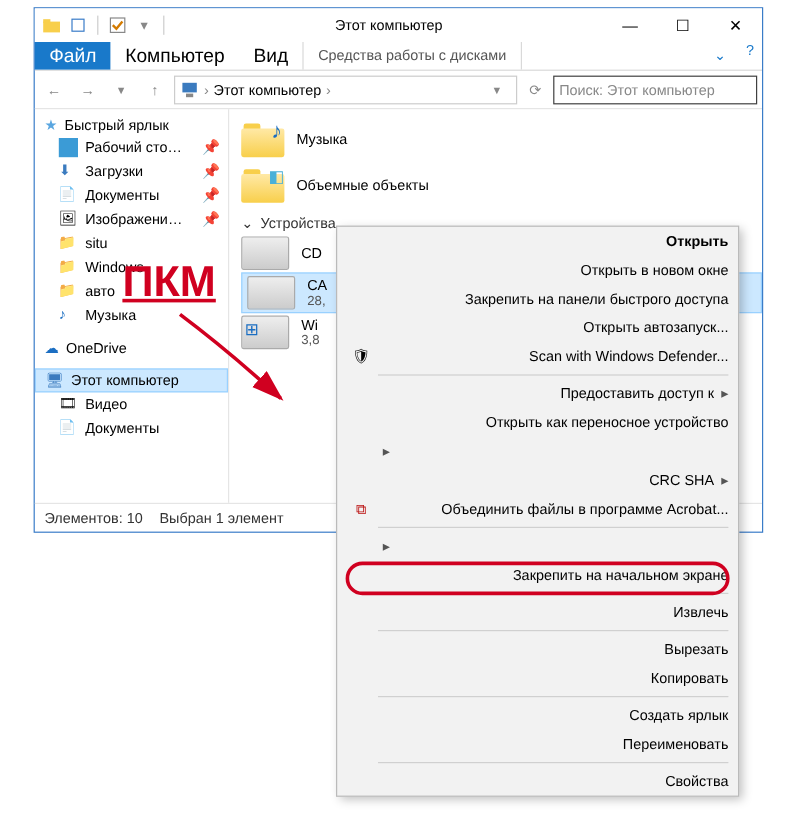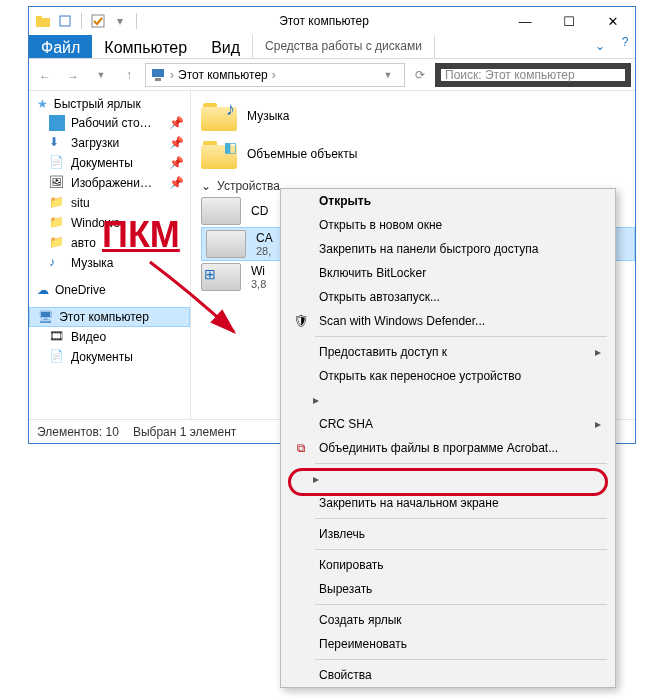--- a/index.html
+++ b/index.html
@@ -18,42 +18,42 @@
 .ribbon-tab.active{background:#1979ca;color:#fff;}
 .ribbon-sub{padding:4px 12px;font-size:12px;color:#555;border:1px solid #d9d9d9;border-top:none;border-bottom:none;}
 .ribbon-expand{margin-left:auto;padding:4px 10px;color:#1979ca;}
 .addr-row{height:32px;display:flex;align-items:center;gap:4px;padding:2px 4px;border-bottom:1px solid #e5e5e5;}
 .navbtn{width:24px;height:24px;display:flex;align-items:center;justify-content:center;color:#888;border-radius:2px;}
 .addr-bar{flex:1;height:24px;border:1px solid #ccc;display:flex;align-items:center;padding:0 4px;gap:4px;}
 .pc-icon{width:16px;height:16px;}
 .crumb{color:#000;}
 .crumb-sep{color:#888;}
 .refresh{width:22px;}
-.search-bar{width:196px;height:24px;border:6px solid #404040;display:flex;align-items:center;padding:0 4px;color:#888;gap:4px;}
+.search-bar{width:170px;height:24px;border:1px solid #404040;display:flex;align-items:center;padding:0 4px;color:#888;gap:4px;}
 .body-row{display:flex;height:calc(100% - 28px - 24px - 32px - 24px);}
 .sidebar{width:162px;border-right:1px solid #e5e5e5;overflow:hidden;padding:4px 0;}
 .side-grp{margin-bottom:8px;}
 .side-item{display:flex;align-items:center;gap:6px;padding:2px 6px 2px 20px;white-space:nowrap;}
 .side-head{padding-left:8px;font-size:12px;}
 .side-item.sel{background:#cce8ff;border:1px solid #99d1ff;}
 .side-ico{width:16px;height:16px;flex-shrink:0;}
 .content{flex:1;position:relative;padding:6px 0 0 10px;}
 .folder-item{display:flex;align-items:center;gap:10px;padding:4px 0;}
 .fold-ico{width:36px;height:30px;position:relative;}
 .fold-ico .fb{width:36px;height:24px;background:linear-gradient(#ffe9a6,#f8cf4b);position:absolute;bottom:0;border-radius:2px;}
 .fold-ico .ft{width:14px;height:6px;background:#f8cf4b;position:absolute;top:2px;left:2px;border-radius:2px 2px 0 0;}
 .sect-head{display:flex;align-items:center;gap:6px;color:#333;margin:6px 0 2px 0;}
 .drive-item{display:flex;align-items:center;gap:10px;padding:2px 0;}
 .drive-ico{width:40px;height:28px;background:linear-gradient(#eee,#ccc);border:1px solid #aaa;border-radius:2px;position:relative;}
 .sel-drive{background:#cce8ff;padding:2px 4px;border:1px solid #99d1ff;}
 .status-row{height:24px;border-top:1px solid #e5e5e5;display:flex;align-items:center;padding:0 8px;gap:14px;font-size:12px;color:#333;}
 .pkm{position:absolute;left:102px;top:214px;font-size:36px;font-weight:bold;color:#d00020;font-family:Arial;pointer-events:none;z-index:5;text-decoration:underline;}
 .arrow{position:absolute;left:140px;top:252px;z-index:5;pointer-events:none;}
 .ctx{position:absolute;left:280px;top:188px;width:336px;background:#f2f2f2;border:1px solid #bababa;box-shadow:3px 3px 8px rgba(0,0,0,.25);z-index:10;}
-.ctx-item{display:flex;align-items:center;height:24px;padding:0 8px 0 8px;}
+.ctx-item{display:flex;align-items:center;height:24px;padding:0 8px 0 8px;text-align:right;}
 .ctx-ico{width:24px;display:flex;align-items:center;justify-content:center;}
 .ctx-txt{flex:1;padding-left:6px;}
 .ctx-arrow{width:12px;color:#555;}
 .ctx-sep{height:1px;background:#d0d0d0;margin:3px 8px 3px 34px;}
 .ctx-item.bold{font-weight:bold;}
 .highlight{position:absolute;left:288px;top:468px;width:320px;height:28px;border:3px solid #d00020;border-radius:14px;z-index:11;pointer-events:none;}
 .star{color:#5aa6e0;}
 .cloud{color:#1b6ec2;}
 .pc-glyph{color:#3b7bbf;}
 </style>
@@ -257,24 +257,20 @@
   <div class="ctx-item">
       <span class="ctx-ico"></span>
       <span class="ctx-txt">Открыть в новом окне</span>
     </div>
   <div class="ctx-item">
       <span class="ctx-ico"></span>
       <span class="ctx-txt">Закрепить на панели быстрого доступа</span>
     </div>
   <div class="ctx-item">
       <span class="ctx-ico"></span>
-      <span class="ctx-txt">Включить BitLocker</span>
-    </div>
-  <div class="ctx-item">
-      <span class="ctx-ico"></span>
       <span class="ctx-txt">Открыть автозапуск...</span>
     </div>
   <div class="ctx-item">
       <span class="ctx-ico">🛡</span>
       <span class="ctx-txt">Scan with Windows Defender...</span>
     </div>
   <div class="ctx-sep"></div>
   <div class="ctx-item">
       <span class="ctx-ico"></span>
       <span class="ctx-txt">Предоставить доступ к</span>
@@ -307,26 +303,26 @@
       <span class="ctx-txt">Закрепить на начальном экране</span>
     </div>
   <div class="ctx-sep"></div>
   <div class="ctx-item">
       <span class="ctx-ico"></span>
       <span class="ctx-txt">Извлечь</span>
     </div>
   <div class="ctx-sep"></div>
   <div class="ctx-item">
       <span class="ctx-ico"></span>
+      <span class="ctx-txt">Вырезать</span>
+    </div>
+  <div class="ctx-item">
+      <span class="ctx-ico"></span>
       <span class="ctx-txt">Копировать</span>
     </div>
-  <div class="ctx-item">
-      <span class="ctx-ico"></span>
-      <span class="ctx-txt">Вырезать</span>
-    </div>
   <div class="ctx-sep"></div>
   <div class="ctx-item">
       <span class="ctx-ico"></span>
       <span class="ctx-txt">Создать ярлык</span>
     </div>
   <div class="ctx-item">
       <span class="ctx-ico"></span>
       <span class="ctx-txt">Переименовать</span>
     </div>
   <div class="ctx-sep"></div>

